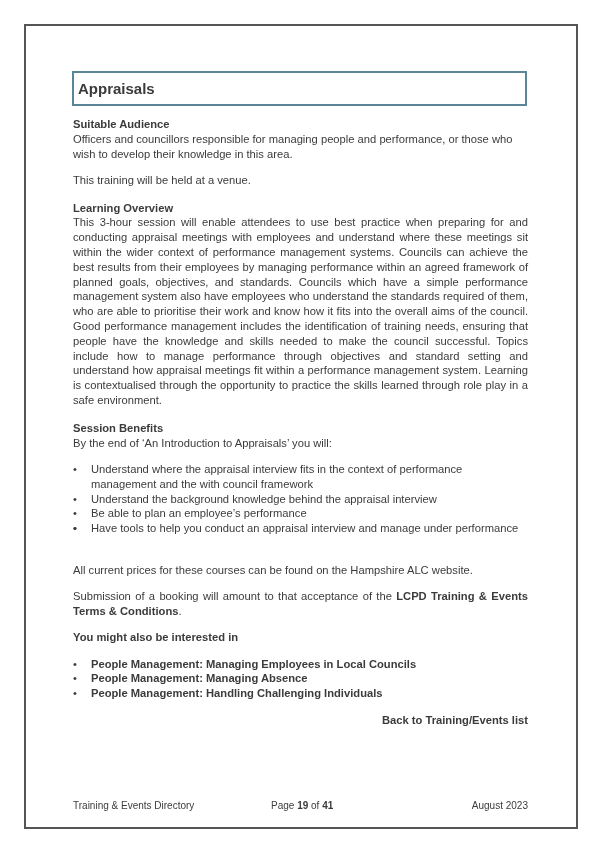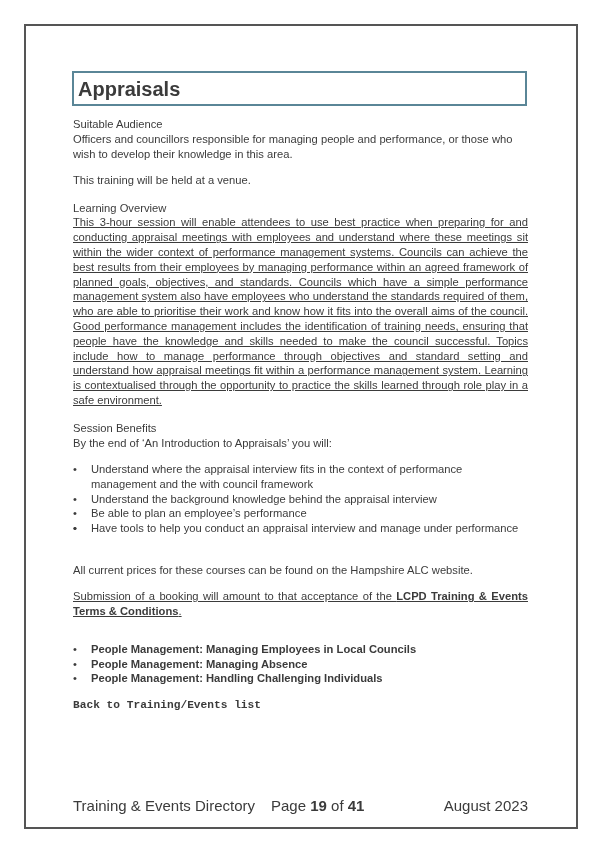--- a/index.html
+++ b/index.html
@@ -31,42 +31,41 @@
       width: 451px;
       height: 31px;
       border: 2px solid #5a8697;
       background: #ffffff;
     }
     .title-box h1 {
       margin: 0;
       position: absolute;
       left: 4px;
       top: 4px;
-      font-size: 20px;
+      font-size: 15px;
       line-height: 24px;
       font-weight: bold;
       color: #3b3b3b;
     }
     .content {
       position: absolute;
       left: 73px;
       top: 117px;
       width: 455px;
       font-size: 11.2px;
       line-height: 14.8px;
     }
     .content p {
       margin: 0;
     }
     .h {
-      font-weight: normal;
+      font-weight: bold;
     }
     .justify {
       text-align: justify;
-      text-decoration: underline;
     }
     .gap-s { height: 11.5px; }
     .gap-m { height: 13px; }
     .gap-l { height: 27px; }
     ul.bullets {
       list-style: none;
       margin: 0;
       padding: 0;
     }
     ul.bullets li {
@@ -80,30 +79,29 @@
       top: 0;
       width: 10px;
       text-align: left;
     }
     ul.bullets.benefits li { margin-bottom: 0px; }
     .link-bold {
       font-weight: bold;
       cursor: pointer;
     }
     .center {
-      text-align: left;
-      font-family: Liberation Mono, monospace;
+      text-align: right;
     }
     .footer {
       position: absolute;
       left: 73px;
       top: 800px;
       width: 455px;
       height: 14px;
-      font-size: 15px;
+      font-size: 10px;
       line-height: 12px;
       color: #3b3b3b;
     }
     .footer .f-left { position: absolute; left: 0; top: 0; }
     .footer .f-center { position: absolute; left: 198px; top: 0; }
     .footer .f-right { position: absolute; right: 0; top: 0; }
   </style>
 </head>
 <body>
 
@@ -134,20 +132,21 @@
     <li><span class="dot">•</span></li>
     <li><span class="dot">•</span><span>Have tools to help you conduct an appraisal interview and manage under performance</span></li>
   </ul>
   <div class="gap-l"></div>
 
   <p>All current prices for these courses can be found on the Hampshire ALC website.</p>
   <div class="gap-s"></div>
   <p class="justify"><span>Submission of a booking will amount to that acceptance of the </span><span class="link-bold">LCPD Training &amp; Events Terms &amp; Conditions</span><span>.</span></p>
   <div class="gap-s"></div>
 
+  <p class="h">You might also be interested in</p>
   <div class="gap-s"></div>
   <ul class="bullets">
     <li><span class="dot">•</span><span class="link-bold">People Management: Managing Employees in Local Councils</span></li>
     <li><span class="dot">•</span><span class="link-bold">People Management: Managing Absence</span></li>
     <li><span class="dot">•</span><span class="link-bold">People Management: Handling Challenging Individuals</span></li>
   </ul>
   <div class="gap-s"></div>
 
   <p class="center"><span class="link-bold">Back to Training/Events list</span></p>
 </div>

